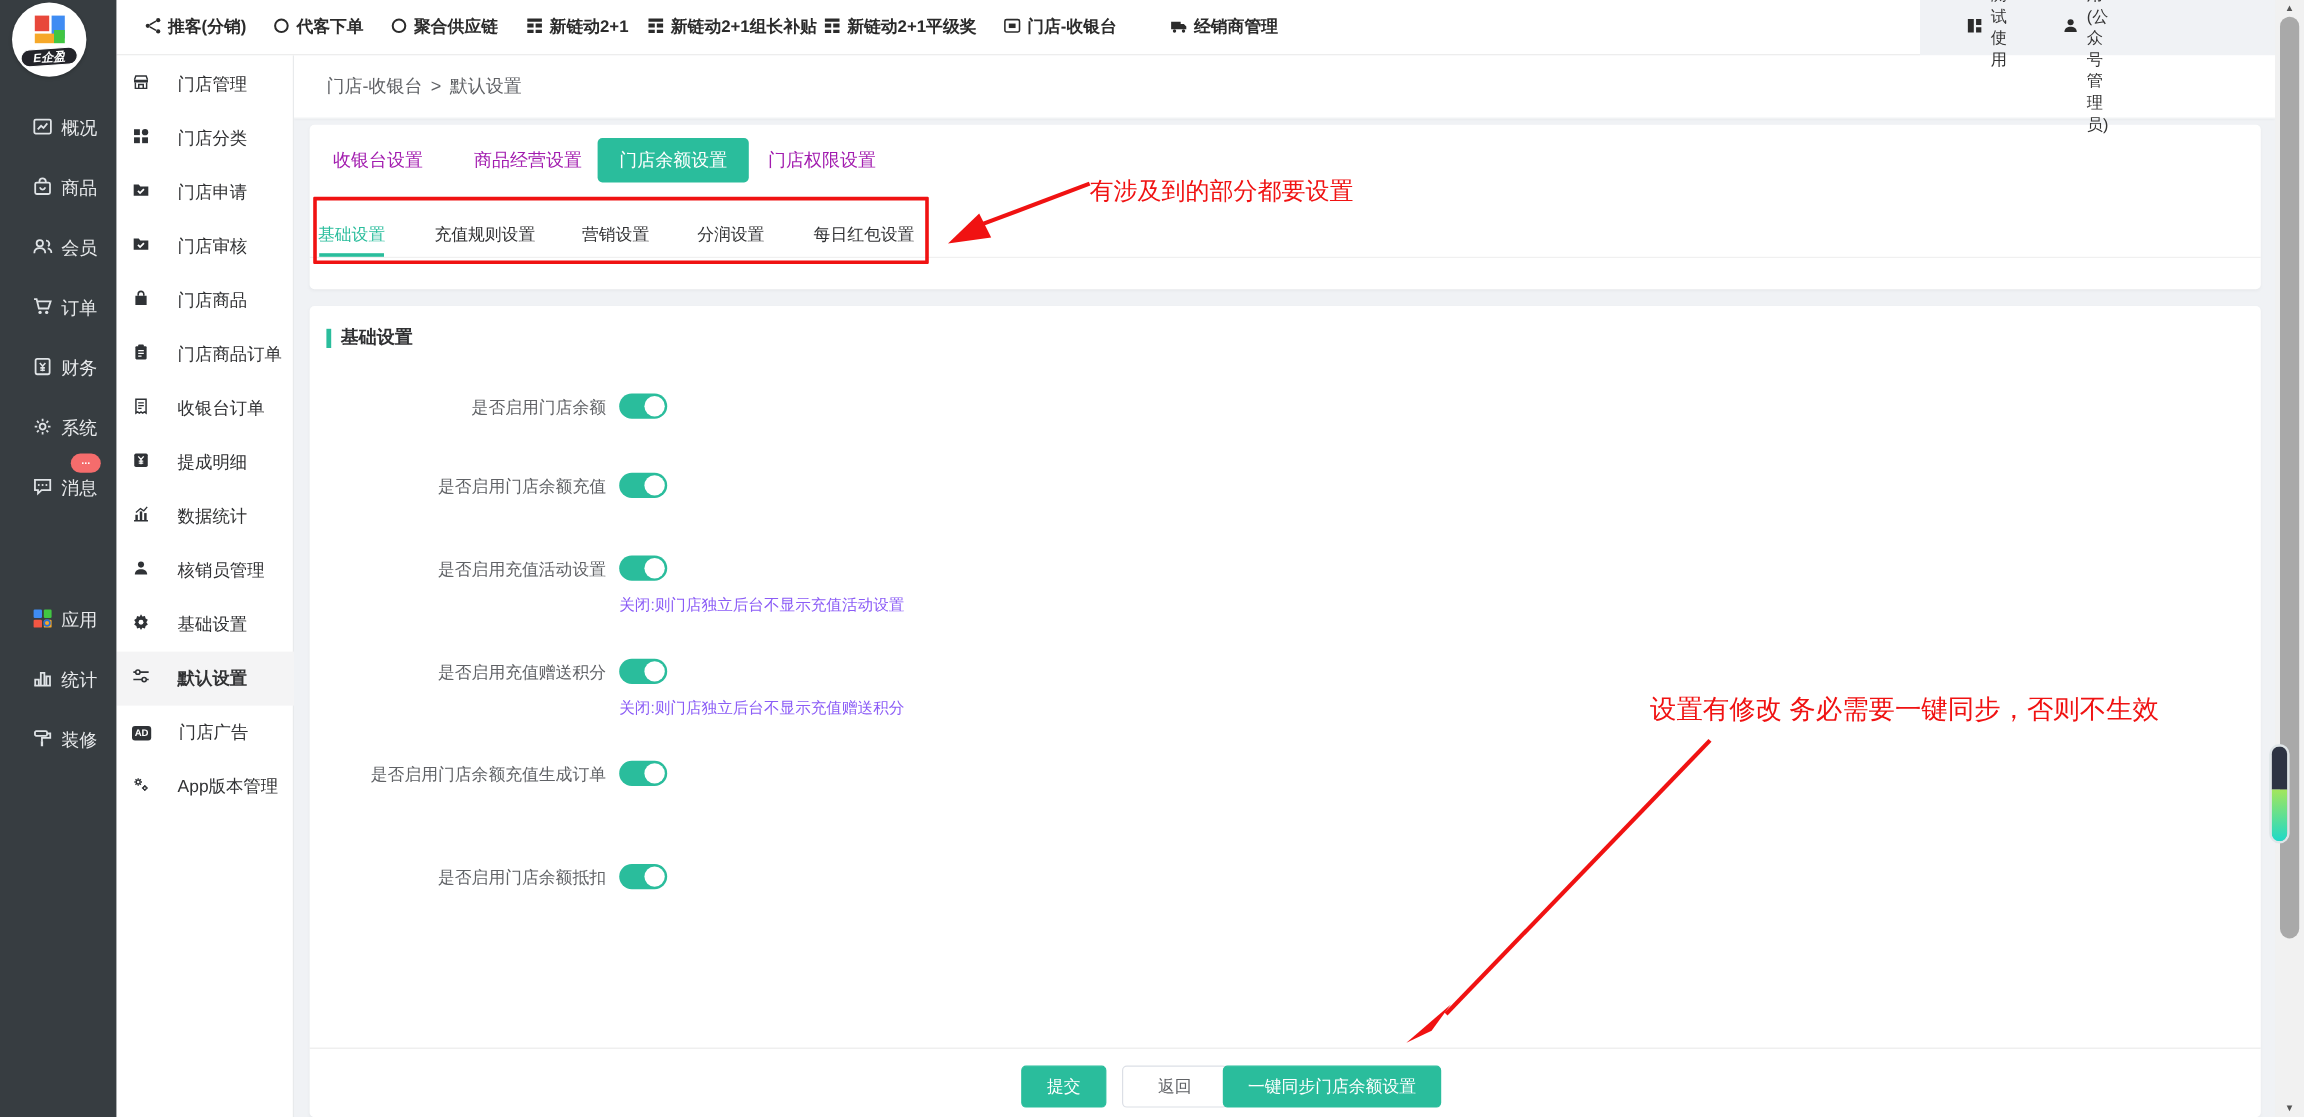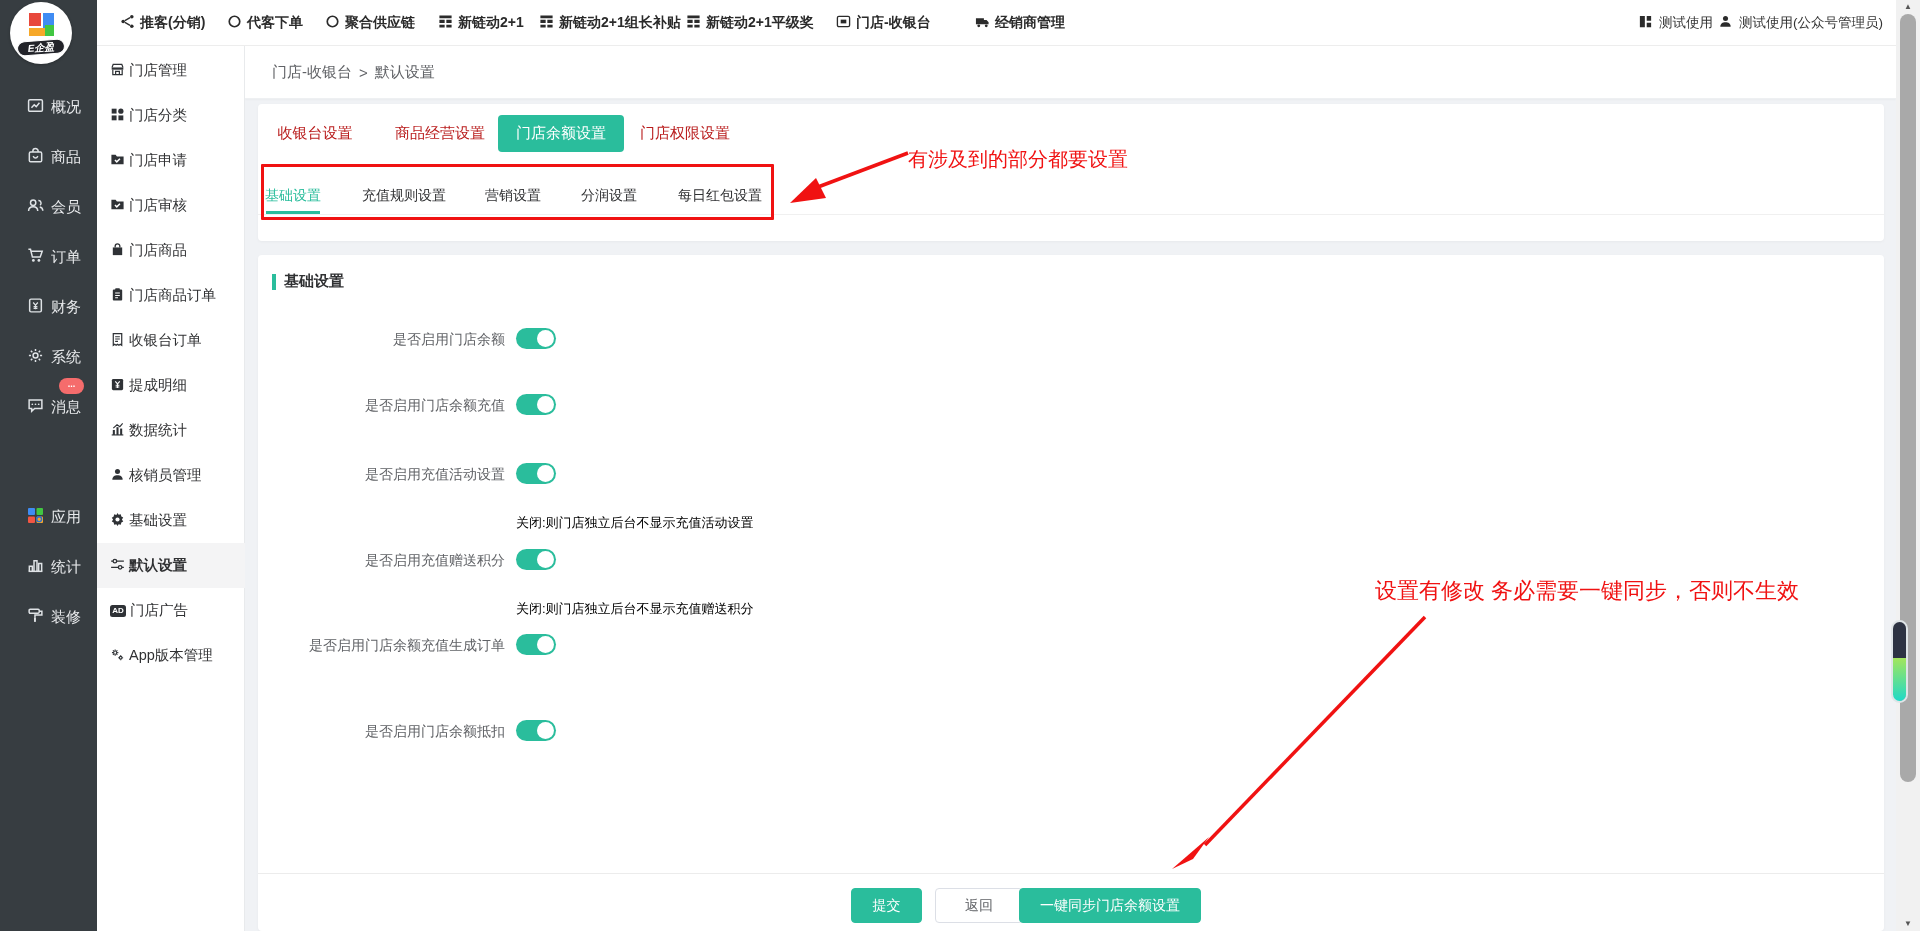--- a/index.html
+++ b/index.html
@@ -1,20 +1,20 @@
 <!DOCTYPE html>
 <html><head>
 <meta charset="utf-8">
 <style>
   * { margin:0; padding:0; box-sizing:border-box; }
   html,body { width:1920px; height:931px; overflow:hidden;
     font-family:"Liberation Sans","DejaVu Sans",sans-serif; background:#f0f2f5; }
 
   
-  #topbar { position:absolute; left:97px; top:0; width:1799px; height:46px; background:#fff;
+  #topbar { position:absolute; left:97px; top:0; width:1503px; height:46px; background:#fff;
     border-bottom:1px solid #ededed; z-index:10; }
   .navitem { position:absolute; top:0; height:46px; display:flex; align-items:center; gap:5px;
     color:#2b2b2b; font-size:14px; font-weight:700; cursor:pointer; }
   .navitem svg { width:15px; height:15px; color:#2b2b2b; }
   .useritem { position:absolute; top:0; height:46px; display:flex; align-items:center; gap:6px;
     color:#333; font-size:13.5px; cursor:pointer; }
   .useritem svg { width:15px; height:15px; color:#2b2b2b; }
 
   
   #logo { position:absolute; left:10px; top:2px; width:62px; height:62px; border-radius:50%;
@@ -31,41 +31,41 @@
     padding-left:27px; gap:7px; color:#e8eaec; font-size:15px; cursor:pointer; }
   .ditem svg { width:17px; height:17px; color:#dfe3e6; flex:none; }
   #msg-badge { position:absolute; left:59px; top:378px; width:25px; height:16px; border-radius:9px;
     background:#f56c6c; color:#fff; font-size:9px; font-weight:700; line-height:12px;
     text-align:center; z-index:2; }
 
   
   #ssidebar { position:absolute; left:97px; top:46px; width:148px; height:885px; background:#fff;
     border-right:1px solid #e8eaec; z-index:5; }
   .sitem { position:absolute; left:0; width:148px; height:45px; display:flex; align-items:center;
-    padding-left:13px; gap:4px; color:#303133; font-size:14.5px; cursor:pointer; }
+    padding-left:13px; gap:23px; color:#303133; font-size:14.5px; cursor:pointer; }
   .sitem svg { width:15px; height:15px; color:#2f3236; flex:none; }
   .sitem.active { background:#f4f4f5; font-weight:700; }
   .adic { width:16px; height:12px; background:#2f3236; border-radius:2.5px; color:#fff;
     font-size:8px; font-weight:700; display:flex; align-items:center; justify-content:center; flex:none; }
 
   
   #crumbbar { position:absolute; left:245px; top:46px; width:1651px; height:53px; background:#fff;
     border-bottom:1px solid #eef0f2; box-shadow:0 1px 2px rgba(0,0,0,.03); }
   #crumbbar .txt { position:absolute; left:27px; top:0; height:53px; display:flex; align-items:center;
     gap:7px; font-size:15px; color:#606266; }
 
   
   .card { position:absolute; left:258px; width:1626px; background:#fff; border-radius:4px;
     box-shadow:0 1px 3px rgba(0,0,0,.04); }
   #card-tabs { top:104px; height:137px; }
   #card-form { top:255px; height:676px; }
 
   
   .tab { position:absolute; top:11px; height:37px; display:flex; align-items:center;
-    font-size:15px; color:#b91c1c; cursor:pointer; transform:translateX(-50%); }
+    font-size:15px; color:#a21caf; cursor:pointer; transform:translateX(-50%); }
   .tab.active { transform:none; background:#2abd9c; color:#fff; border-radius:4px;
     justify-content:center; }
 
   
   .subtab { position:absolute; top:80px; height:24px; display:flex; align-items:center;
     font-size:14px; color:#303133; cursor:pointer; transform:translateX(-50%); }
   .subtab.active { color:#2abd9c; }
   #subtab-line { position:absolute; left:0; top:110px; width:1626px; height:1px; background:#f0f0f0; }
   #subtab-underline { position:absolute; left:8px; top:107px; width:54px; height:3px; background:#2abd9c; }
 
@@ -80,21 +80,21 @@
   #section-hd { position:absolute; left:14px; top:17px; display:flex; align-items:center; gap:8px; }
   #section-bar { width:4px; height:16px; background:#2abd9c; }
   #section-title { font-size:15px; font-weight:700; color:#303133; }
   .frow { position:absolute; left:0; width:1626px; height:22px; }
   .flabel { position:absolute; left:0; width:247px; text-align:right; font-size:14px;
     color:#606266; line-height:22px; }
   .toggle { position:absolute; left:258px; top:0; width:40px; height:21px; border-radius:11px;
     background:#2abd9c; cursor:pointer; }
   .toggle::after { content:""; position:absolute; right:2px; top:2px; width:17px; height:17px;
     border-radius:50%; background:#fff; }
-  .fnote { position:absolute; left:258px; font-size:13px; color:#000000; white-space:nowrap;margin-top:19px; }
+  .fnote { position:absolute; left:258px; font-size:13px; color:#8b5cf6; white-space:nowrap; }
 
   
   #footer-line { position:absolute; left:0; top:618px; width:1626px; height:1px; background:#ececec; }
   .btn { position:absolute; top:633px; height:35px; border-radius:4px; font-size:14px;
     display:flex; align-items:center; justify-content:center; cursor:pointer; }
   .btn.teal { background:#2abd9c; color:#fff; border:1px solid #2abd9c; }
   .btn.plain { background:#fff; color:#606266; border:1px solid #dcdfe6; }
 
   
   #scroll-track { position:absolute; left:1896px; top:0; width:24px; height:931px; background:#f1f1f1; z-index:40; }

